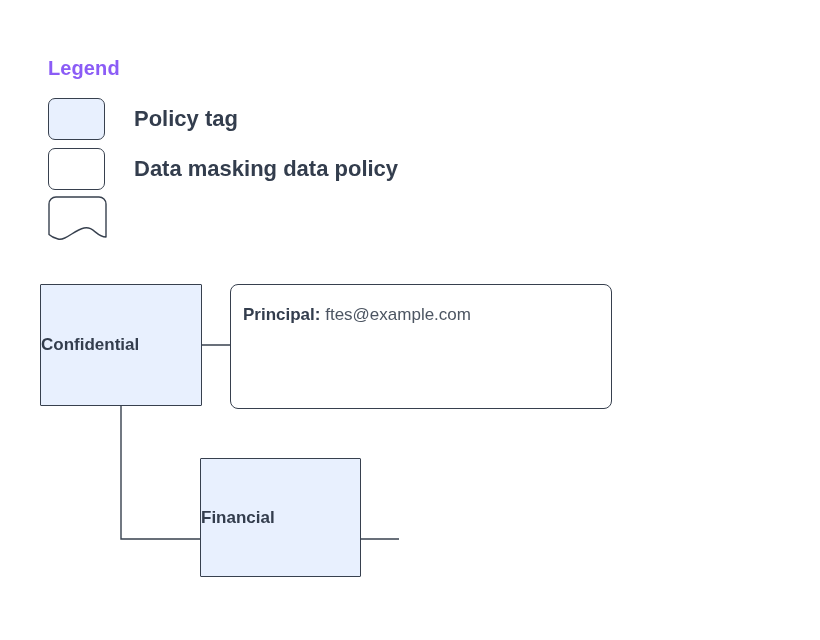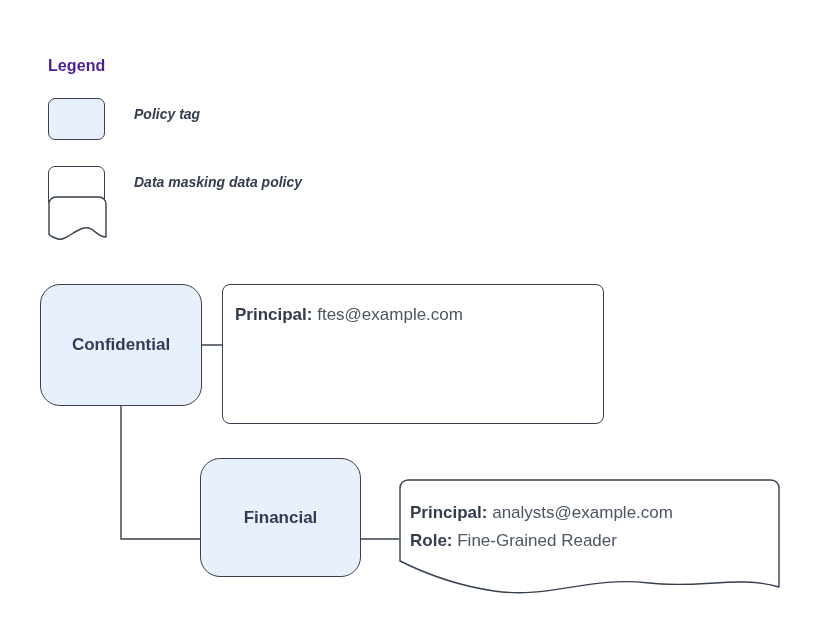--- a/index.html
+++ b/index.html
@@ -26,34 +26,34 @@
     position: absolute;
     left: 0;
     top: 0;
     width: 820px;
     height: 250px;
   }
   .legend-title {
     position: absolute;
     left: 48px;
     top: 57px;
-    font-size: 16px;
-    font-weight: bold;
-    color: #4c1d95;
+    font-size: 20px;
+    font-weight: bold;
+    color: #8b5cf6;
     letter-spacing: 0.1px;
     white-space: nowrap;
   }
   .legend-row {
     position: absolute;
     left: 0;
     width: 820px;
     height: 44px;
   }
   .legend-row.r1 { top: 98px; }
-  .legend-row.r2 { top: 148px; margin-top: 18px; }
+  .legend-row.r2 { top: 148px; }
   .legend-row.r3 { top: 196px; }
 
   .swatch {
     position: absolute;
     left: 48px;
     top: 0;
     width: 57px;
     height: 42px;
   }
   .swatch-rect {
@@ -70,25 +70,24 @@
   .swatch svg {
     position: absolute;
     left: 0;
     top: 0;
     overflow: visible;
   }
   .legend-label {
     position: absolute;
     left: 134px;
     top: 8px;
-    font-size: 14px;
-    font-weight: bold;
-    color: #333d4d;
-    white-space: nowrap;
-    font-style: italic;
+    font-size: 22px;
+    font-weight: bold;
+    color: #333d4d;
+    white-space: nowrap;
   }
   .legend-row.r3 .legend-label { top: 6px; }
 
   
   #diagram {
     position: absolute;
     left: 0;
     top: 0;
     width: 820px;
     height: 640px;
@@ -98,25 +97,25 @@
     left: 0;
     top: 0;
     width: 820px;
     height: 640px;
   }
 
   .node {
     position: absolute;
     background: #e8f0fe;
     border: 1.4px solid #37404e;
-    border-radius: 20px;
+    border-radius: 1px;
     box-sizing: border-box;
     display: flex;
     align-items: center;
-    justify-content: center;
+    justify-content: flex-start;
   }
   .node-label {
     font-size: 17px;
     font-weight: bold;
     color: #333d4d;
     white-space: nowrap;
   }
   #node-confidential {
     left: 40px;
     top: 284px;
@@ -145,24 +144,24 @@
     color: #4c5562;
     line-height: 28px;
     white-space: nowrap;
   }
   .callout-line b {
     color: #333d4d;
     font-weight: bold;
   }
 
   #callout-confidential {
-    left: 222px;
+    left: 230px;
     top: 284px;
     width: 382px;
-    height: 140px;
+    height: 125px;
     background: #ffffff;
     border: 1.4px solid #37404e;
     border-radius: 8px;
   }
   #callout-confidential .callout-text { top: 16px; }
 
   #callout-financial {
     left: 399px;
     top: 479px;
     width: 381px;
@@ -232,33 +231,15 @@
           <b>Principal:</b>
           <span>ftes@example.com</span>
         </div>
       </div>
     </div>
 
     <div class="node" id="node-financial">
       <span class="node-label">Financial</span>
     </div>
 
-    <div class="callout" id="callout-financial">
-      <svg class="doc-shape" width="381" height="116" viewBox="0 0 381 116">
-        <path d="M1,9 A8,8 0 0 1 9,1 L372,1 A8,8 0 0 1 380,9 L380,108
-                 C340,96 300,110 250,104
-                 C190,97 150,120 95,112
-                 C55,106 25,94 1,82 Z" fill="#ffffff" stroke="#37404e" stroke-width="1.4" stroke-linejoin="round" stroke-linecap="round"></path>
-      </svg>
-      <div class="callout-text">
-        <div class="callout-line">
-          <b>Principal:</b>
-          <span>analysts@example.com</span>
-        </div>
-        <div class="callout-line">
-          <b>Role:</b>
-          <span>Fine-Grained Reader</span>
-        </div>
-      </div>
-    </div>
 
   </div>
 </div>
 
 </body></html>

